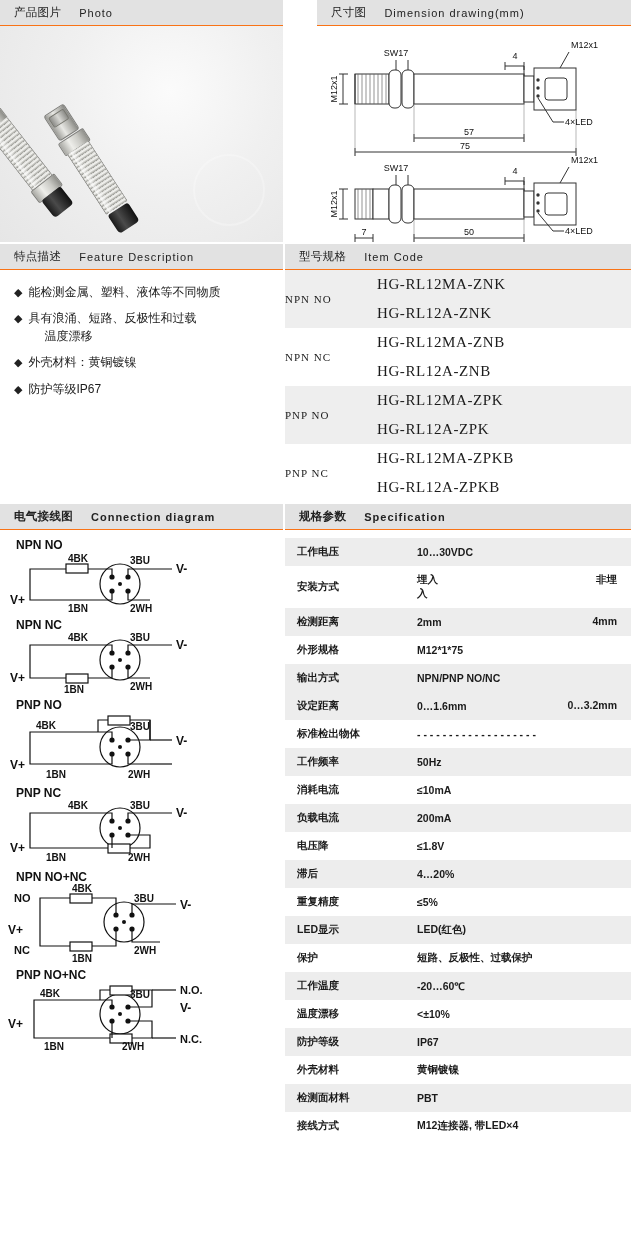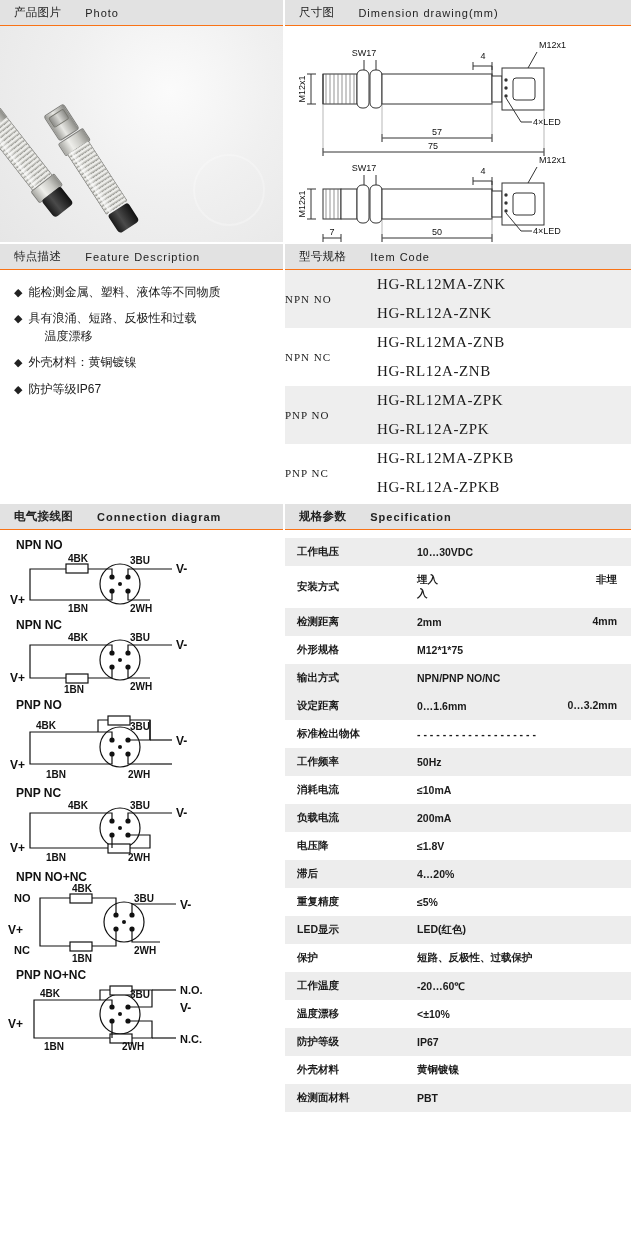--- a/index.html
+++ b/index.html
@@ -22,26 +22,26 @@
     height: 26px;
     display: flex;
     align-items: center;
     padding-left: 14px;
     font-size: 11.5px;
     color: #222;
     letter-spacing: 0.3px;
     border-bottom: 1px solid #f97316;
   }
   .hdr .cn { font-size: 11.5px; }
-  .hdr .en { font-size: 11px; margin-left: 24px; letter-spacing: 1px; }
+  .hdr .en { font-size: 11px; margin-left: 18px; letter-spacing: 1px; }
 
   
   .row-top { display: flex; height: 242px; }
   .cell-photo { width: 283px; position: relative; }
-  .cell-dim { width: 348px; position: relative; border-left: 2px solid #fff; }
+  .cell-dim { width: 348px; position: relative; border-left: 2px solid #fff; padding-left: 32px; }
 
   .photo-area { position: relative; height: 216px; background: #fff; overflow: hidden; }
 
   
   .photo-bg {
     position: absolute; left: 0; top: 0; width: 283px; height: 216px;
     background:
       radial-gradient(circle at 60% 30%, #fbfbfb 0%, #f0f0f0 45%, #e6e6e6 100%);
   }
   .sensor { position: absolute; }
@@ -711,18 +711,24 @@
           <td class="v">
             <span>黄铜镀镍</span>
           </td>
         </tr>
         <tr class="alt">
           <td class="k">检测面材料</td>
           <td class="v">
             <span>PBT</span>
           </td>
         </tr>
+        <tr>
+          <td class="k">接线方式</td>
+          <td class="v">
+            <span>M12连接器, 带LED×4</span>
+          </td>
+        </tr>
       </tbody>
         </table>
     </div>
   </div>
 
 </div>
 
 </body></html>

